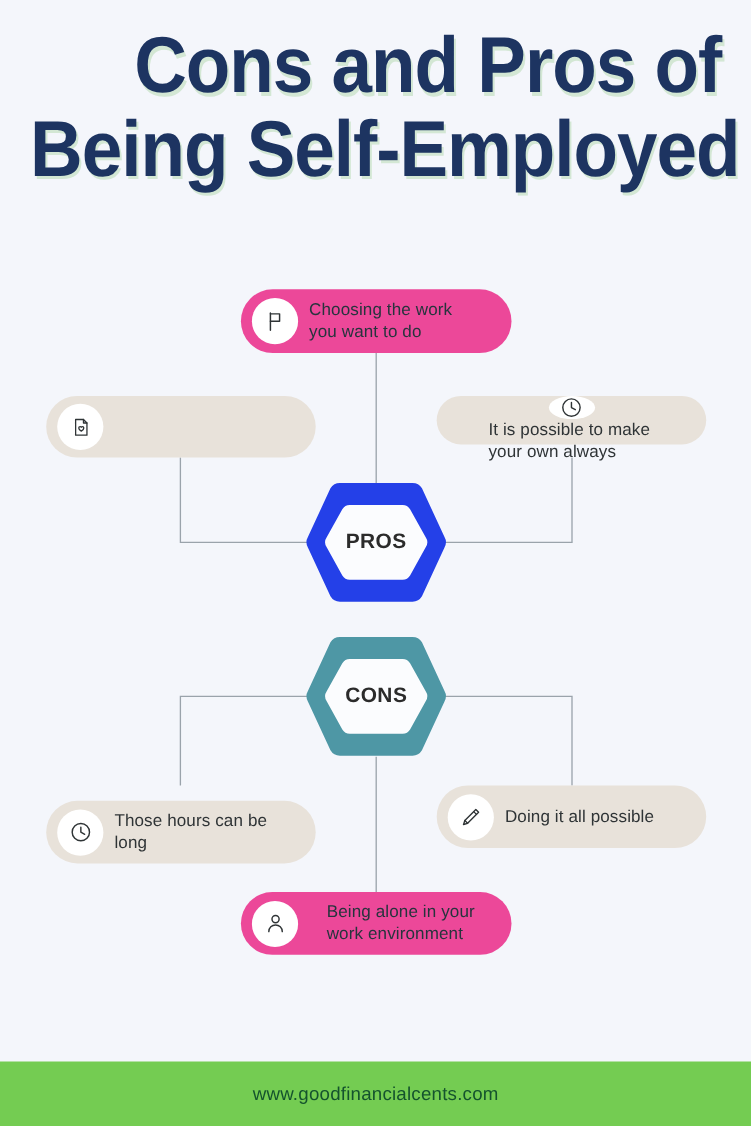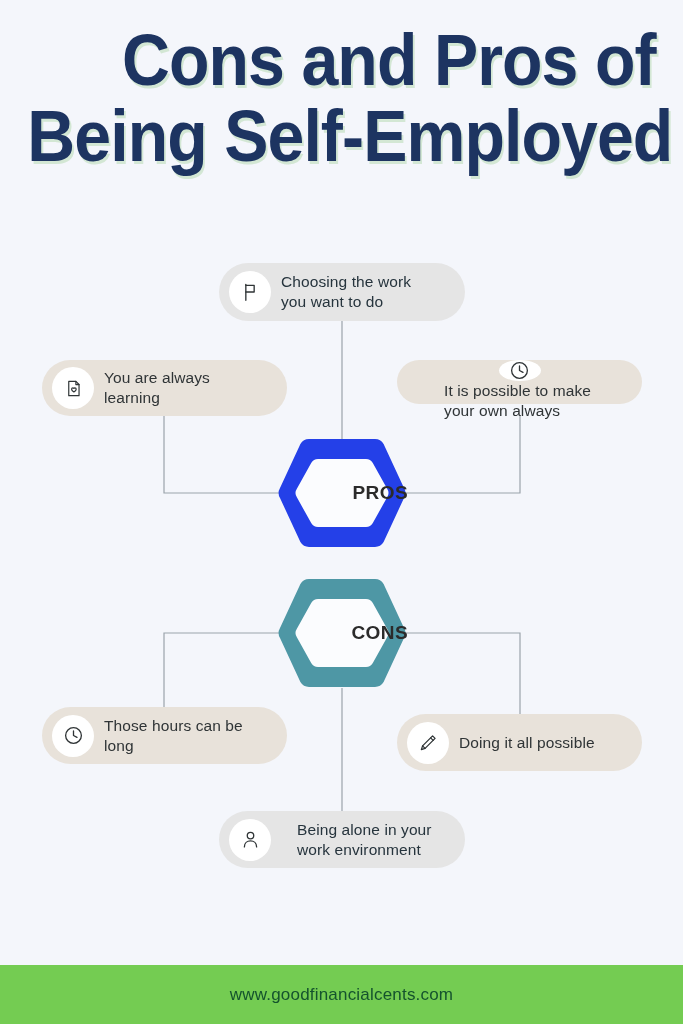--- a/index.html
+++ b/index.html
@@ -67,39 +67,39 @@
     margin-right: 10px;
   }
   .pill .pill-text {
     font-size: 15.5px;
     line-height: 20px;
     color: #2f3436;
     letter-spacing: 0.1px;
     padding-right: 14px;
   }
 
-  .pill.blue        { background: #e5e5e5; }
+  .pill.blue        { background: #ec4899; }
   .pill.blue .pill-text { color: #26343d; }
   .pill.beige       { background: #e8e2da; }
 
   
   #pill-choosing   { left: 219px; top: 263px; width: 246px; height: 58px; }
   #pill-learning   { left: 42px;  top: 360px; width: 245px; height: 56px; }
   #pill-hours      { left: 397px; top: 360px; width: 245px; height: 44px; flex-direction: column; }
-  #pill-long       { left: 42px;  top: 707px; width: 245px; height: 57px; }
+  #pill-long       { left: 42px;  top: 728px; width: 245px; height: 57px; }
   #pill-yourself   { left: 397px; top: 714px; width: 245px; height: 57px; }
   #pill-alone      { left: 219px; top: 811px; width: 246px; height: 57px; gap: 16px; }
 
   
   .hex-wrap {
     position: absolute;
     z-index: 4;
     display: flex;
     align-items: center;
-    justify-content: flex-end;
+    justify-content: center;
   }
   #hex-pros { left: 276px; top: 437px; width: 132px; height: 112px; }
   #hex-cons { left: 276px; top: 577px; width: 132px; height: 112px; }
 
   .hex-label {
     position: absolute;
     font-size: 19px;
     font-weight: 700;
     color: #2b2b2b;
     letter-spacing: 0.4px;
@@ -159,24 +159,20 @@
   </span>
 </div>
 
 <div class="pill beige" id="pill-learning">
   <span class="icon-circle">
     <svg width="19" height="19" viewBox="0 0 24 24" fill="none" stroke="#2f3436" stroke-width="1.5" stroke-linecap="round" stroke-linejoin="round">
       <path d="M6 3 H15 L19 7 V21 H6 Z"></path>
       <path d="M15 3 V7 H19"></path>
       <path d="M12.5 16.3 C12.5 16.3 9.6 14.6 9.6 12.8 C9.6 11.8 10.4 11.1 11.2 11.1 C11.8 11.1 12.3 11.5 12.5 11.9 C12.7 11.5 13.2 11.1 13.8 11.1 C14.6 11.1 15.4 11.8 15.4 12.8 C15.4 14.6 12.5 16.3 12.5 16.3 Z"></path>
     </svg>
-  </span>
-  <span class="pill-text">
-    <span>You are always</span><br>
-    <span>learning</span>
   </span>
 </div>
 
 <div class="pill beige" id="pill-hours">
   <span class="icon-circle">
     <svg width="21" height="21" viewBox="0 0 24 24" fill="none" stroke="#2f3436" stroke-width="1.5" stroke-linecap="round" stroke-linejoin="round">
       <circle cx="12" cy="12" r="9"></circle>
       <path d="M12 6.8 V12 L16 14.2"></path>
     </svg>
   </span>

